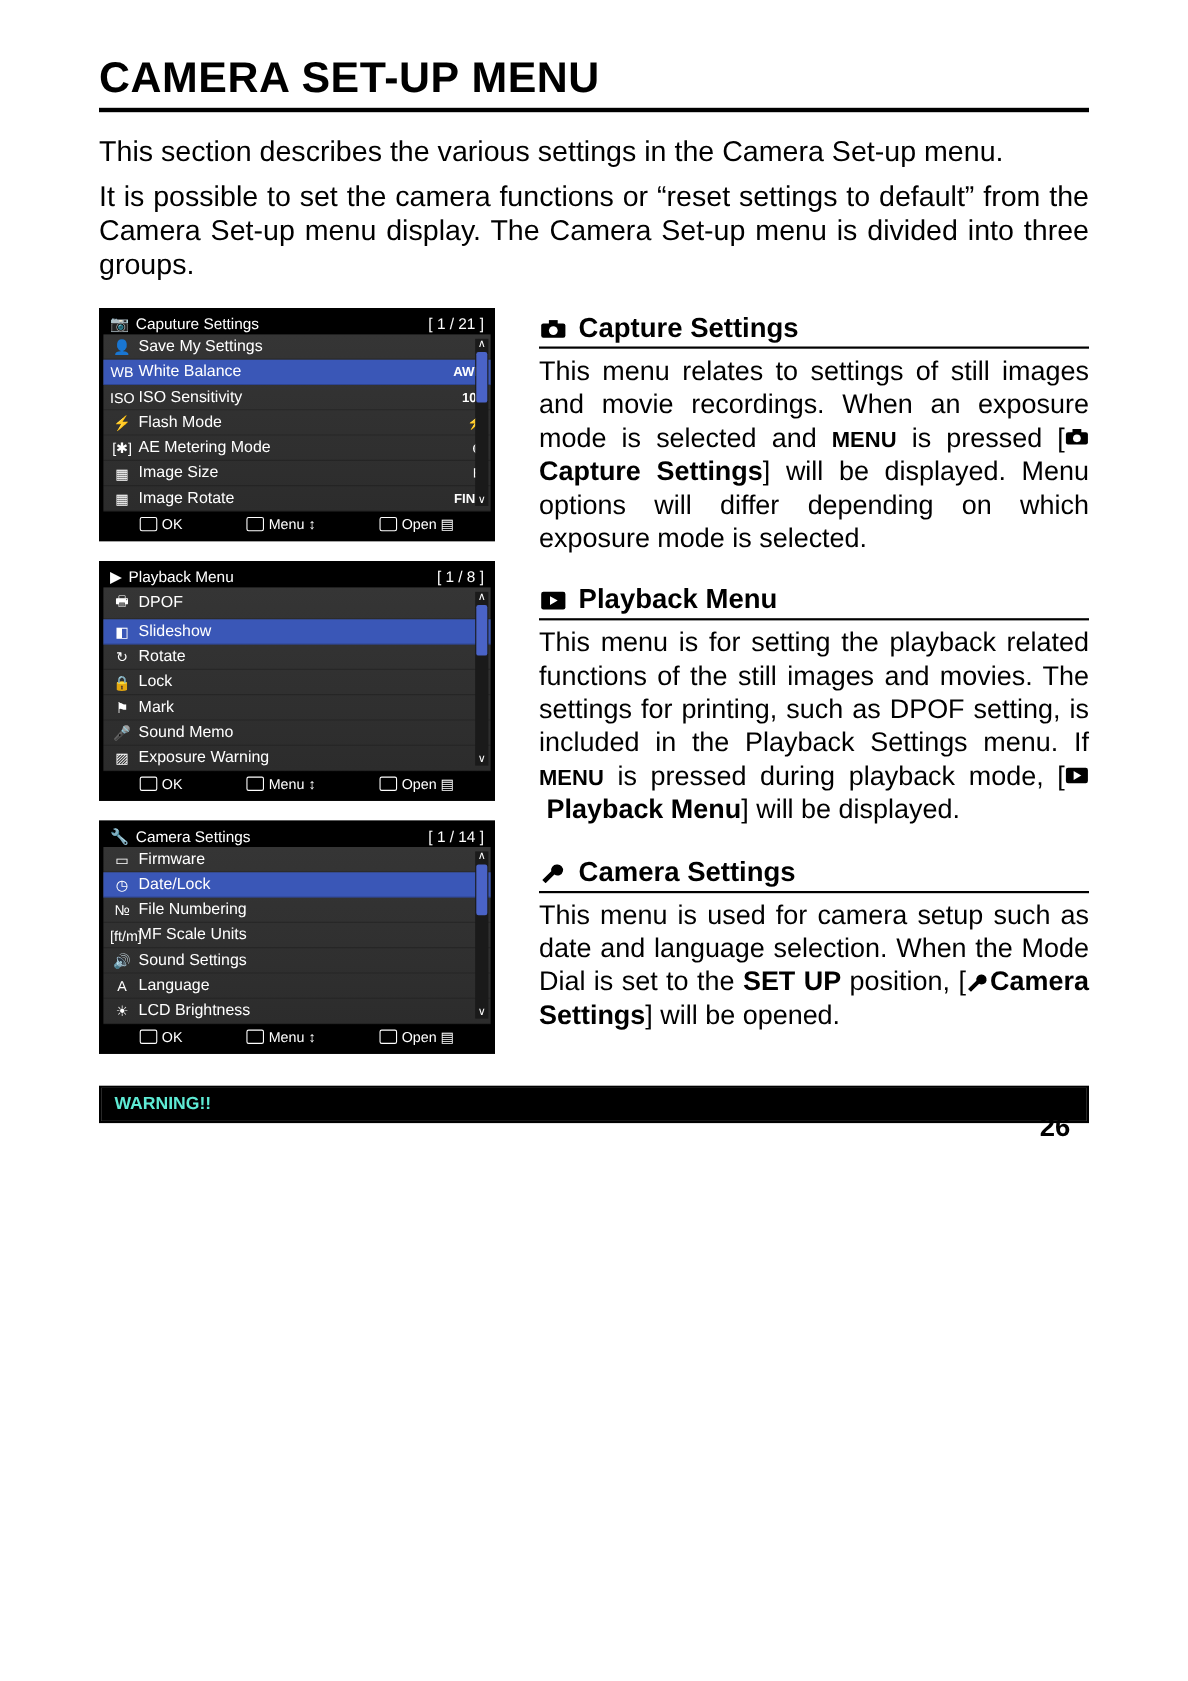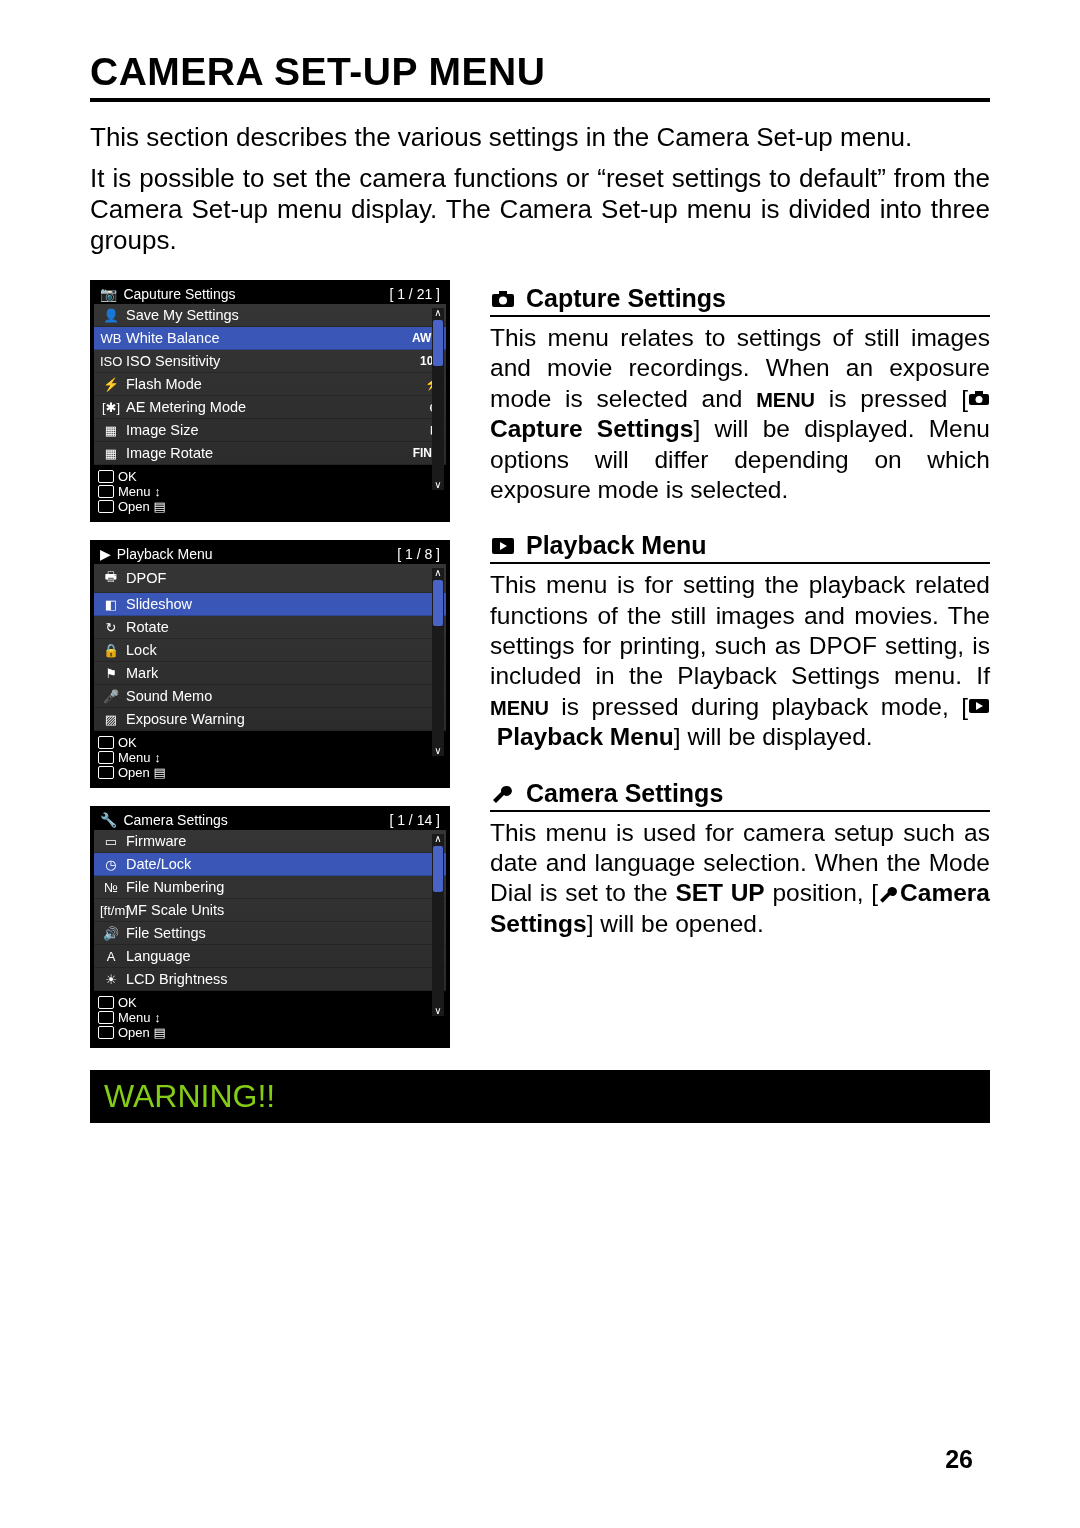--- a/index.html
+++ b/index.html
@@ -4,21 +4,21 @@
 <style>
   body {
     margin: 0;
     padding: 0;
     background: #fff;
     font-family: Arial, Helvetica, sans-serif;
     color: #000;
   }
   .page {
     width: 1080px;
-    height: 1528px;
+    height: 1094px;
     box-sizing: border-box;
     padding: 50px 90px 40px 90px;
     position: relative;
   }
   h1.page-title {
     font-size: 39px;
     font-weight: 900;
     letter-spacing: 0.5px;
     margin: 0 0 2px 0;
     border-bottom: 4px solid #000;
@@ -86,21 +86,20 @@
     font-size:13px;
   }
   .shot-row .mlabel { flex:1; padding-left:4px; }
   .shot-row .mval { font-size:12px; font-weight:bold; color:#fff; }
   .shot-status {
     display:flex;
     justify-content: space-around;
     padding: 4px 6px 6px 6px;
     font-size:13px;
     background:#000;
-    flex-direction:column;
   }
   .shot-status span { display:flex; gap:4px; align-items:center; }
   .minicon {
     display:inline-block; width:14px; height:11px; border:1px solid #fff; border-radius:2px;
   }
   .scrollbar {
     position:absolute; right:4px; top:26px; bottom:30px; width:12px;
     background:#1a1a1a;
   }
   .scrollbar .track-up, .scrollbar .track-down {
@@ -139,22 +138,22 @@
   .sec-body .glyph-inline {
     display:inline-block; vertical-align:middle;
     width:22px; height:16px; position:relative; top:-2px;
   }
 
   .warning-box {
     margin-top: 22px;
     border: 2px solid #000;
   }
   .warning-title {
-    background:#000; color:#84cc16;
-    font-size:32px; font-weight:normal;
+    background:#000; color:#5eead4;
+    font-size:16px; font-weight:bold;
     padding: 6px 12px;
   }
   .warning-body {
     padding: 10px 18px 18px 18px;
     font-size:25px;
     text-align: justify;
   }
   .warning-body ul { margin:0; padding-left: 28px; }
 
   .pageno {
@@ -316,21 +315,21 @@
               <span class="mlabel">File Numbering</span>
               <span class="mval"></span>
             </div>
             <div class="shot-row">
               <span class="mi">[ft/m]</span>
               <span class="mlabel">MF Scale Units</span>
               <span class="mval"></span>
             </div>
             <div class="shot-row">
               <span class="mi">🔊</span>
-              <span class="mlabel">File Settings</span>
+              <span class="mlabel">Sound Settings</span>
               <span class="mval"></span>
             </div>
             <div class="shot-row">
               <span class="mi">A</span>
               <span class="mlabel">Language</span>
               <span class="mval"></span>
             </div>
             <div class="shot-row">
               <span class="mi">☀</span>
               <span class="mlabel">LCD Brightness</span>

